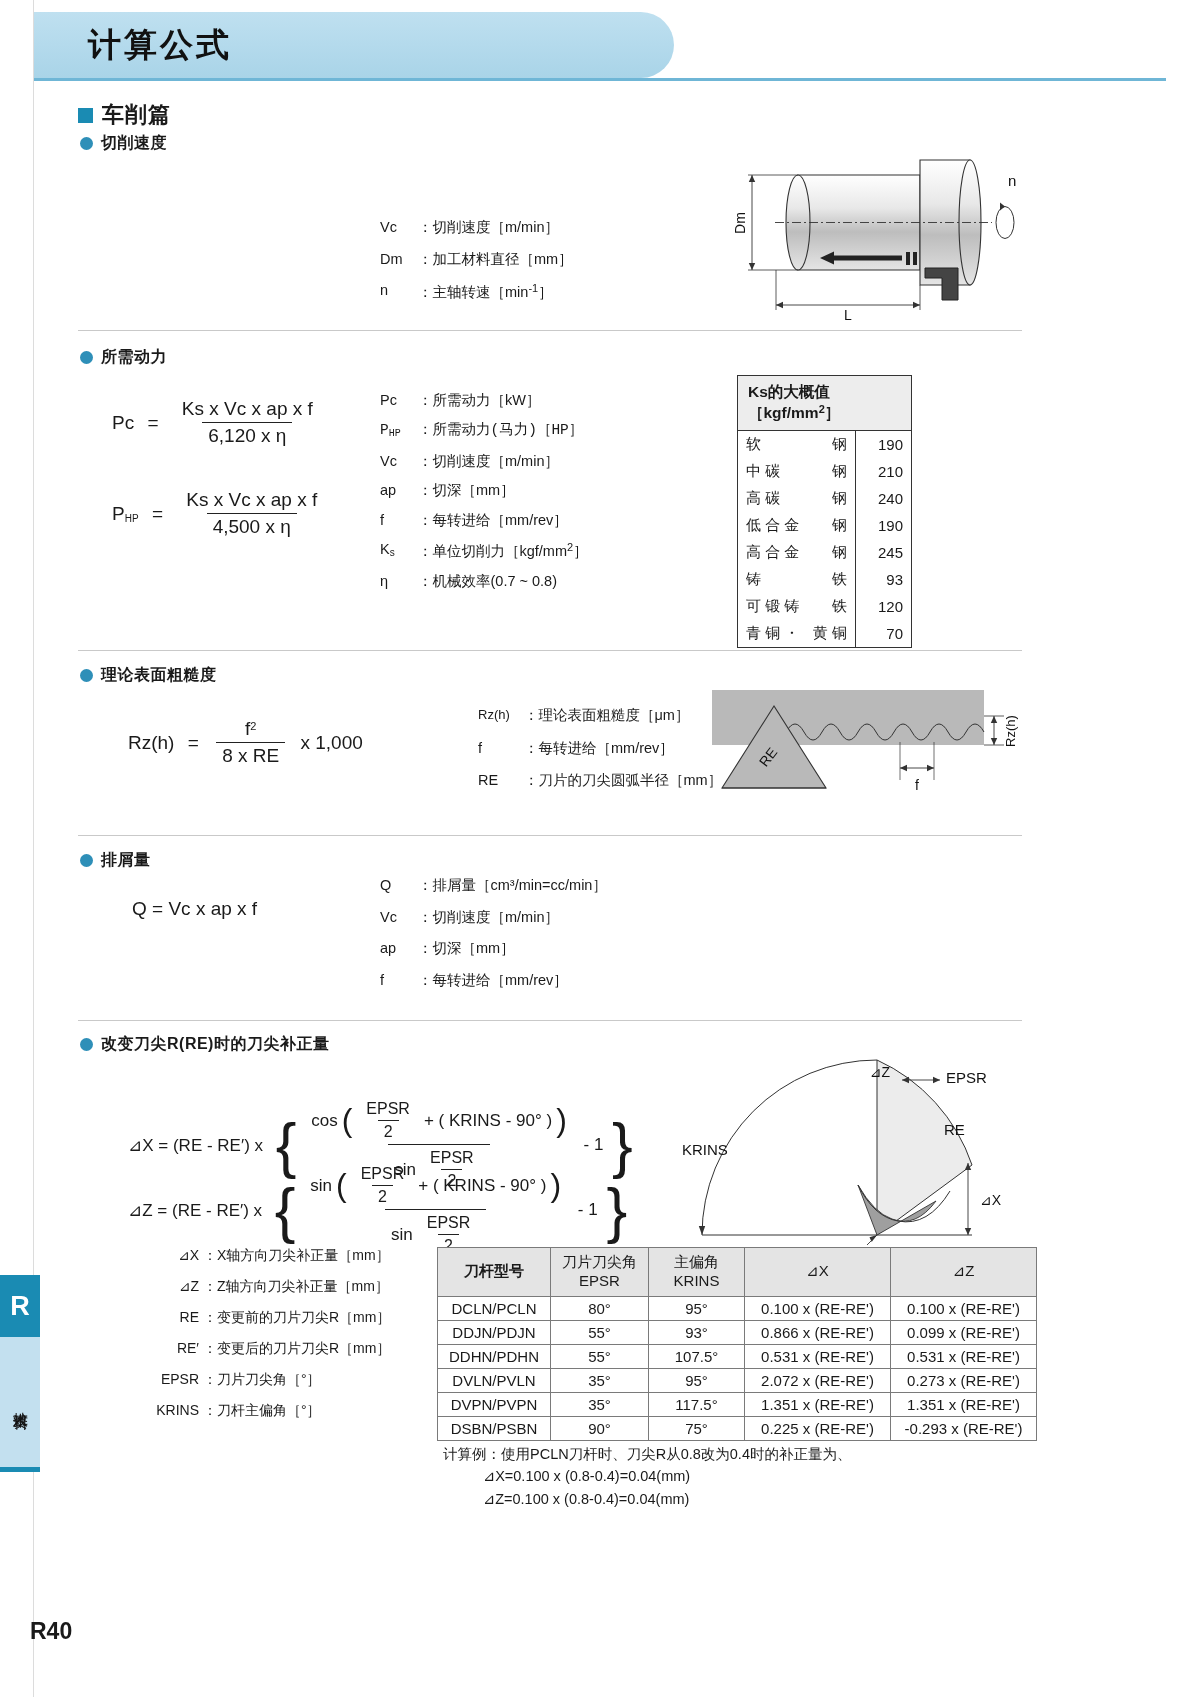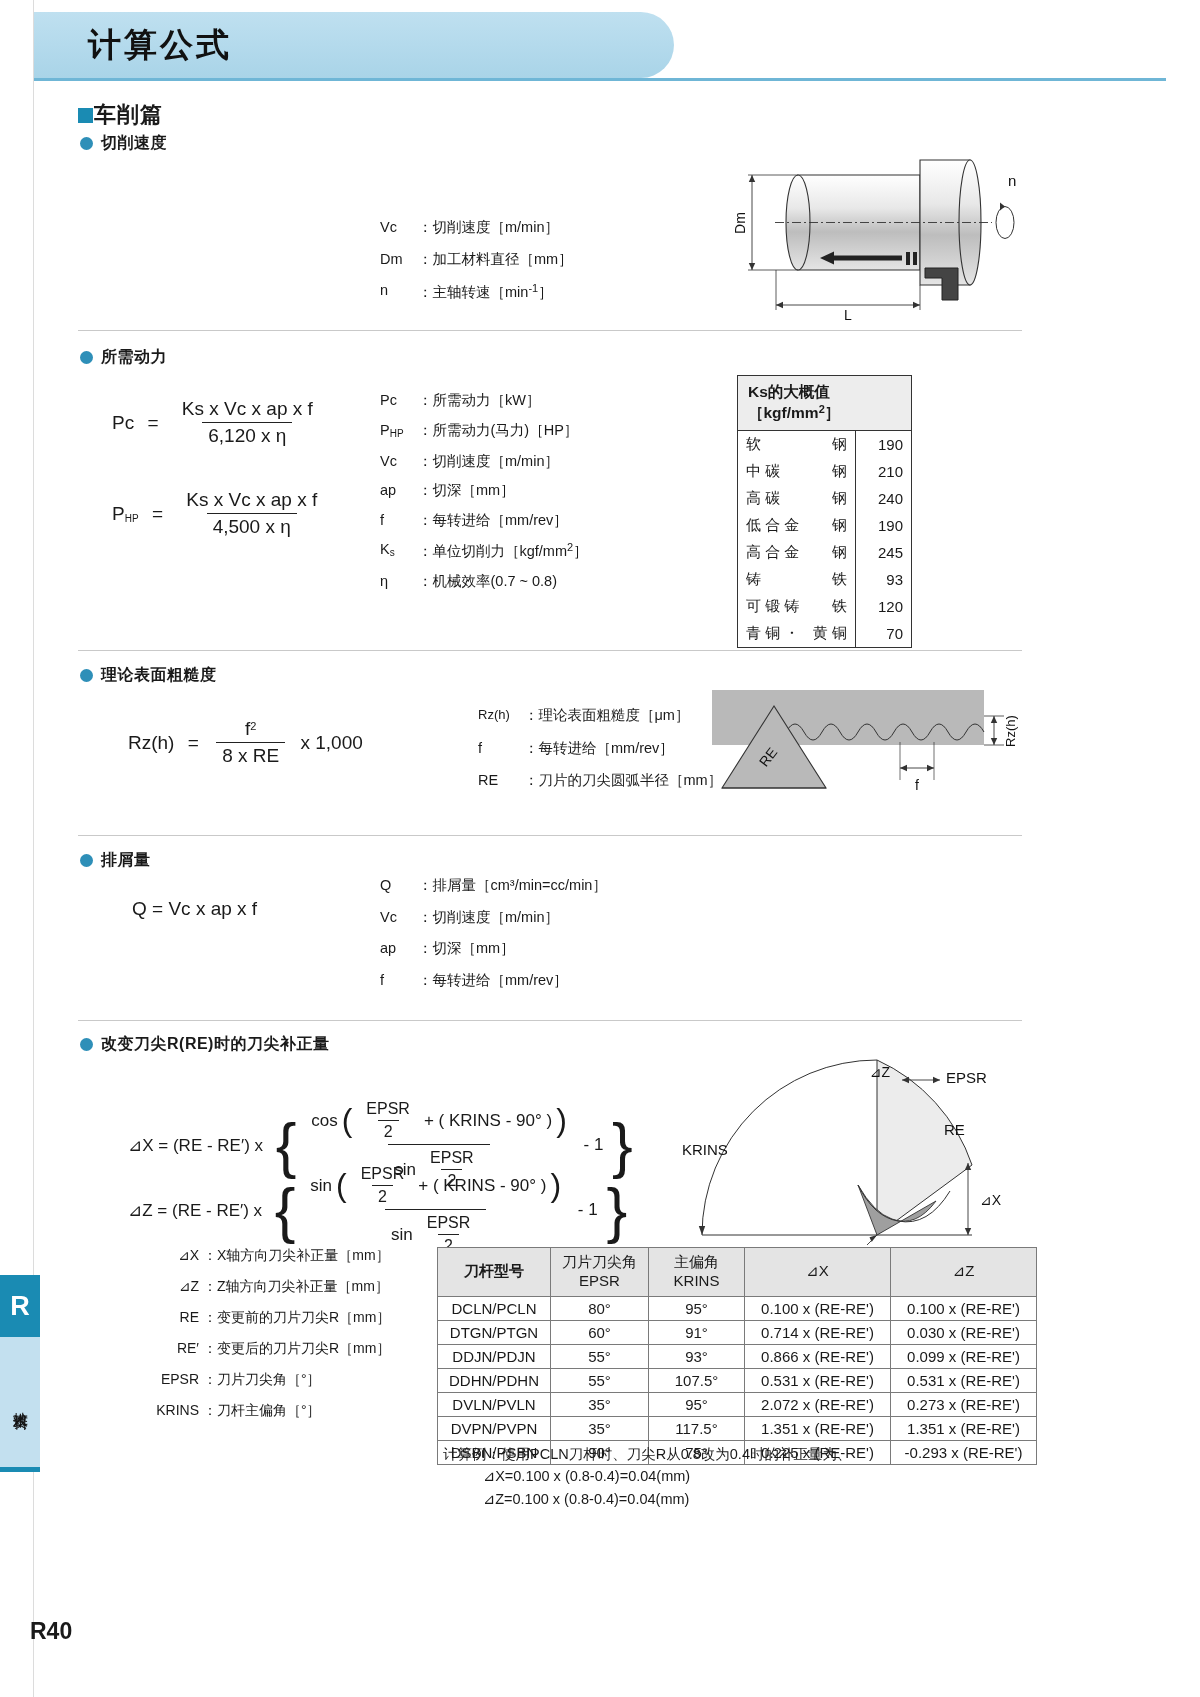--- a/index.html
+++ b/index.html
@@ -28,21 +28,21 @@
   
   .header-band { position:absolute; left:34px; top:12px; width:640px; height:66px;
         background: linear-gradient(180deg,#bfe0f0 0%, #a9d4e8 100%);
         border-radius: 0 34px 34px 0; }
   .header-title { position:absolute; left:88px; top:23px; font-size:33px; font-weight:bold;
         letter-spacing:3px; color:#111; }
   .header-rule { position:absolute; left:34px; top:78px; width:1132px; height:3px;
         background:#6fb6d6; }
 
   
-  .sq-head { position:absolute; display:flex; align-items:center; gap:1px; }
+  .sq-head { position:absolute; display:flex; align-items:center; gap:9px; }
   .sq-mark { width:15px; height:15px; background:#1a8bb3; display:inline-block; }
   .sq-text { font-size:22px; font-weight:bold; letter-spacing:1px; }
 
   .dot-head { position:absolute; display:flex; align-items:center; gap:8px; }
   .dot-mark { width:13px; height:13px; border-radius:50%; background:#2e8fb8; display:inline-block; }
   .dot-text { font-size:16px; font-weight:bold; letter-spacing:0.5px; }
 
   .hr { position:absolute; height:1px; background:#c9c9c9; left:78px; width:944px; }
 
   
@@ -198,21 +198,21 @@
       <span class="num">Ks x Vc x ap x f</span>
       <span class="den">4,500 x η</span>
     </span>
   </div>
 
   <div class="legend" style="left:380px; top:393px;">
     <div class="row" style="margin-bottom:15px;">
       <span class="sym">Pc</span>
       <span class="desc">：所需动力［kW］</span>
     </div>
-    <div class="row" style="margin-bottom:15px;">
+    <div class="row" style="margin-bottom:15px;font-family:Liberation Mono, monospace;">
       <span class="sym">P<sub class="small">HP</sub></span>
       <span class="desc">：所需动力(马力)［HP］</span>
     </div>
     <div class="row" style="margin-bottom:15px;">
       <span class="sym">Vc</span>
       <span class="desc">：切削速度［m/min］</span>
     </div>
     <div class="row" style="margin-bottom:15px;">
       <span class="sym">ap</span>
       <span class="desc">：切深［mm］</span>
@@ -546,27 +546,20 @@
     </thead>
     <tbody>
       <tr>
         <td>DCLN/PCLN</td>
         <td>80°</td>
         <td>95°</td>
         <td>0.100 x (RE-RE')</td>
         <td>0.100 x (RE-RE')</td>
       </tr>
       <tr>
-        <td>DTGN/PTGN</td>
-        <td>60°</td>
-        <td>91°</td>
-        <td>0.714 x (RE-RE')</td>
-        <td>0.030 x (RE-RE')</td>
-      </tr>
-      <tr>
         <td>DDJN/PDJN</td>
         <td>55°</td>
         <td>93°</td>
         <td>0.866 x (RE-RE')</td>
         <td>0.099 x (RE-RE')</td>
       </tr>
       <tr>
         <td>DDHN/PDHN</td>
         <td>55°</td>
         <td>107.5°</td>

